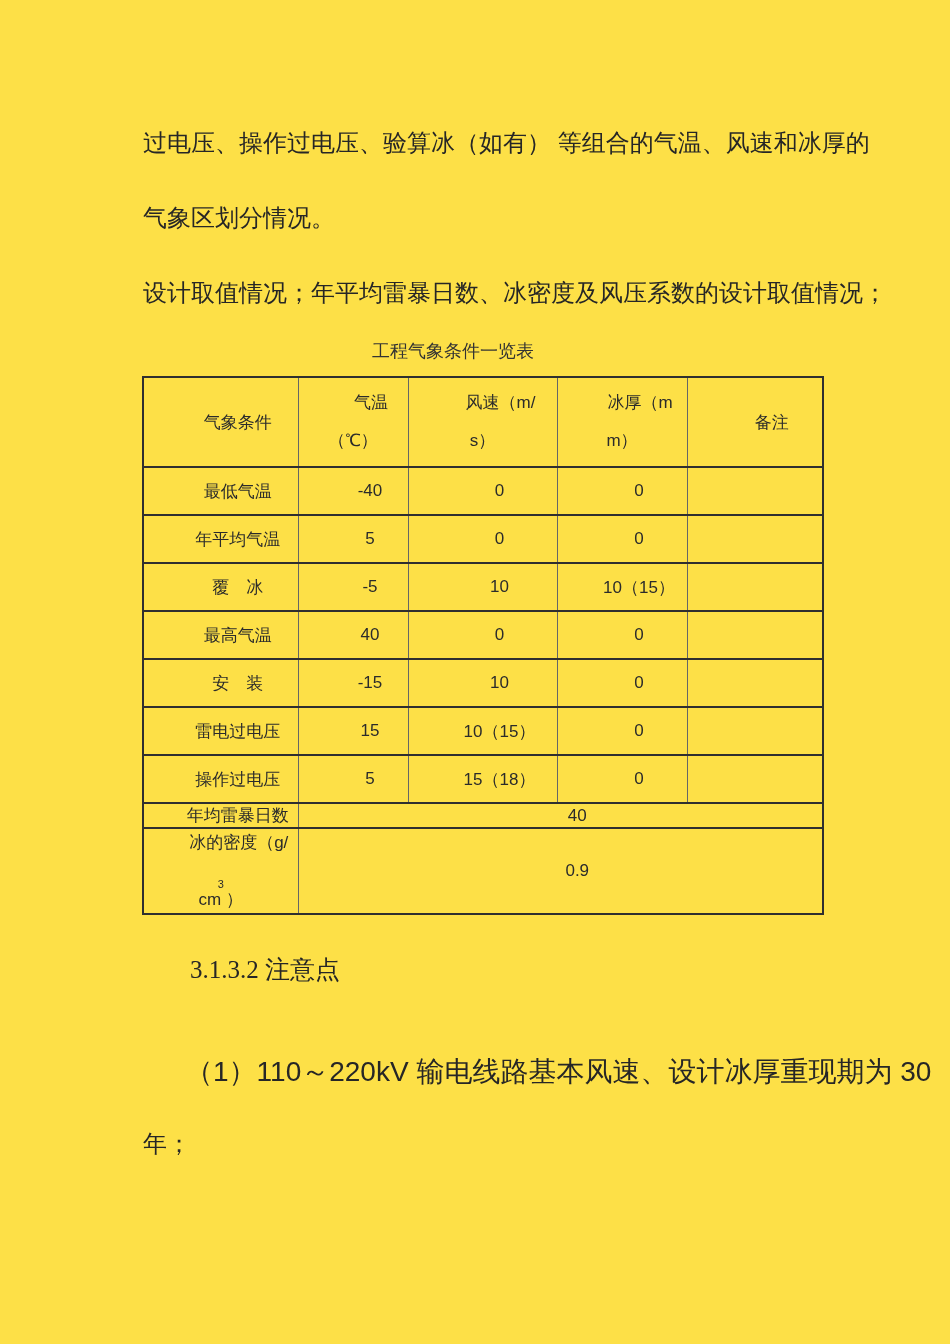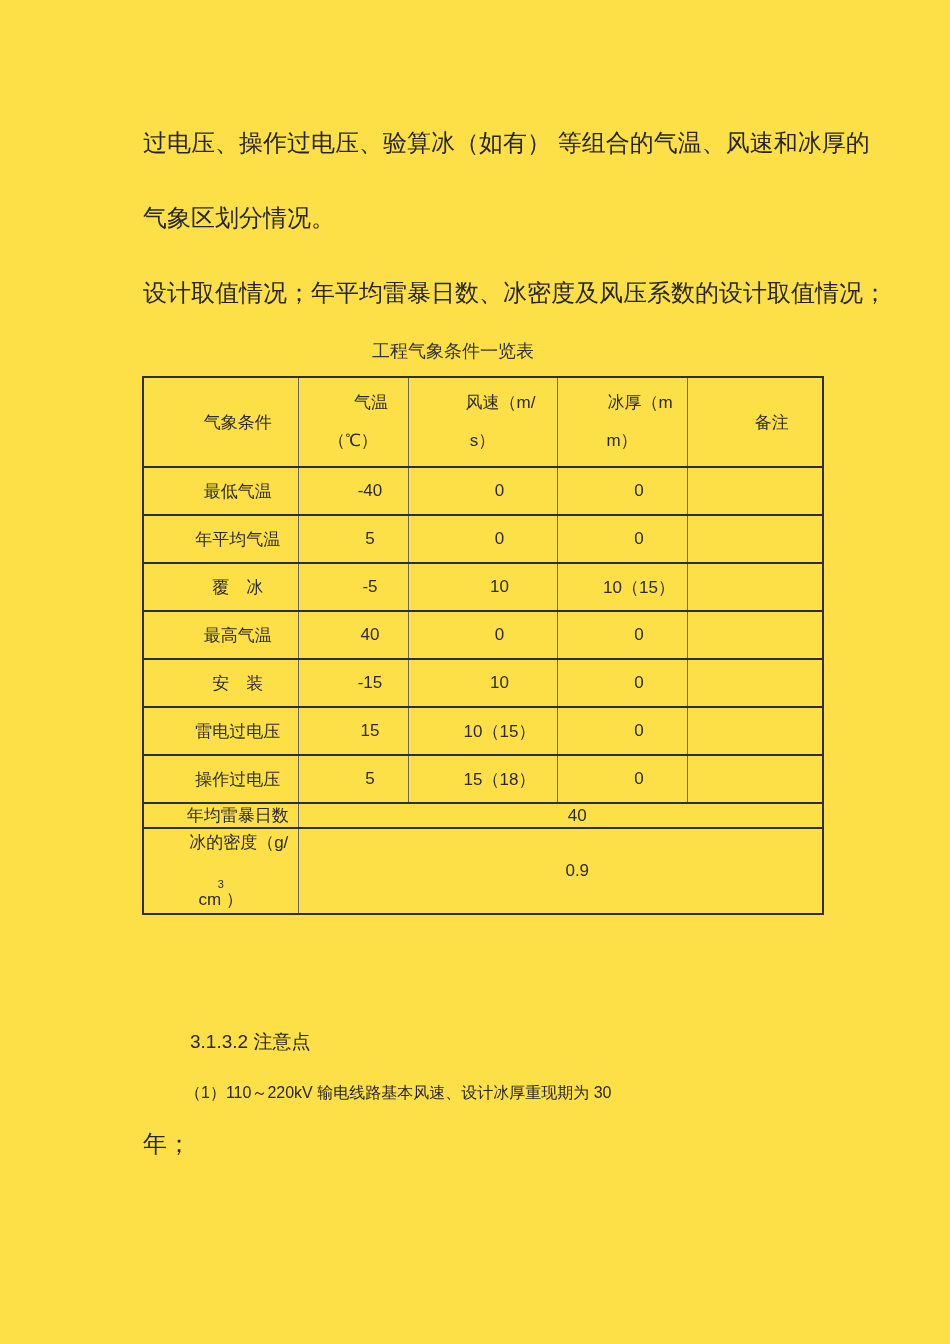--- a/index.html
+++ b/index.html
@@ -87,33 +87,33 @@
     text-indent: 0;
   }
   .density-stack .l1  { margin-left: 36px; margin-bottom: 28px; white-space: nowrap; }
   .density-stack .sup { font-size: 11px; line-height: 11px; margin-bottom: 1px; }
   .density-stack .l3  { white-space: nowrap; }
 
   
   .notes-heading {
     position: absolute;
     left: 190px;
-    top: 1026px;
-    font-size: 19px;
+    top: 954px;
+    font-size: 25px;
     line-height: 32px;
     white-space: nowrap;
+    font-family: Liberation Serif, serif;
   }
   .notes-line1 {
     position: absolute;
     left: 185px;
     top: 1056px;
-    font-size: 16px;
+    font-size: 28px;
     line-height: 32px;
     white-space: nowrap;
-    margin-top: 21px;
   }
   .notes-line2 {
     position: absolute;
     left: 143px;
     top: 1128px;
     font-size: 24px;
     line-height: 32px;
     white-space: nowrap;
   }
 </style>

